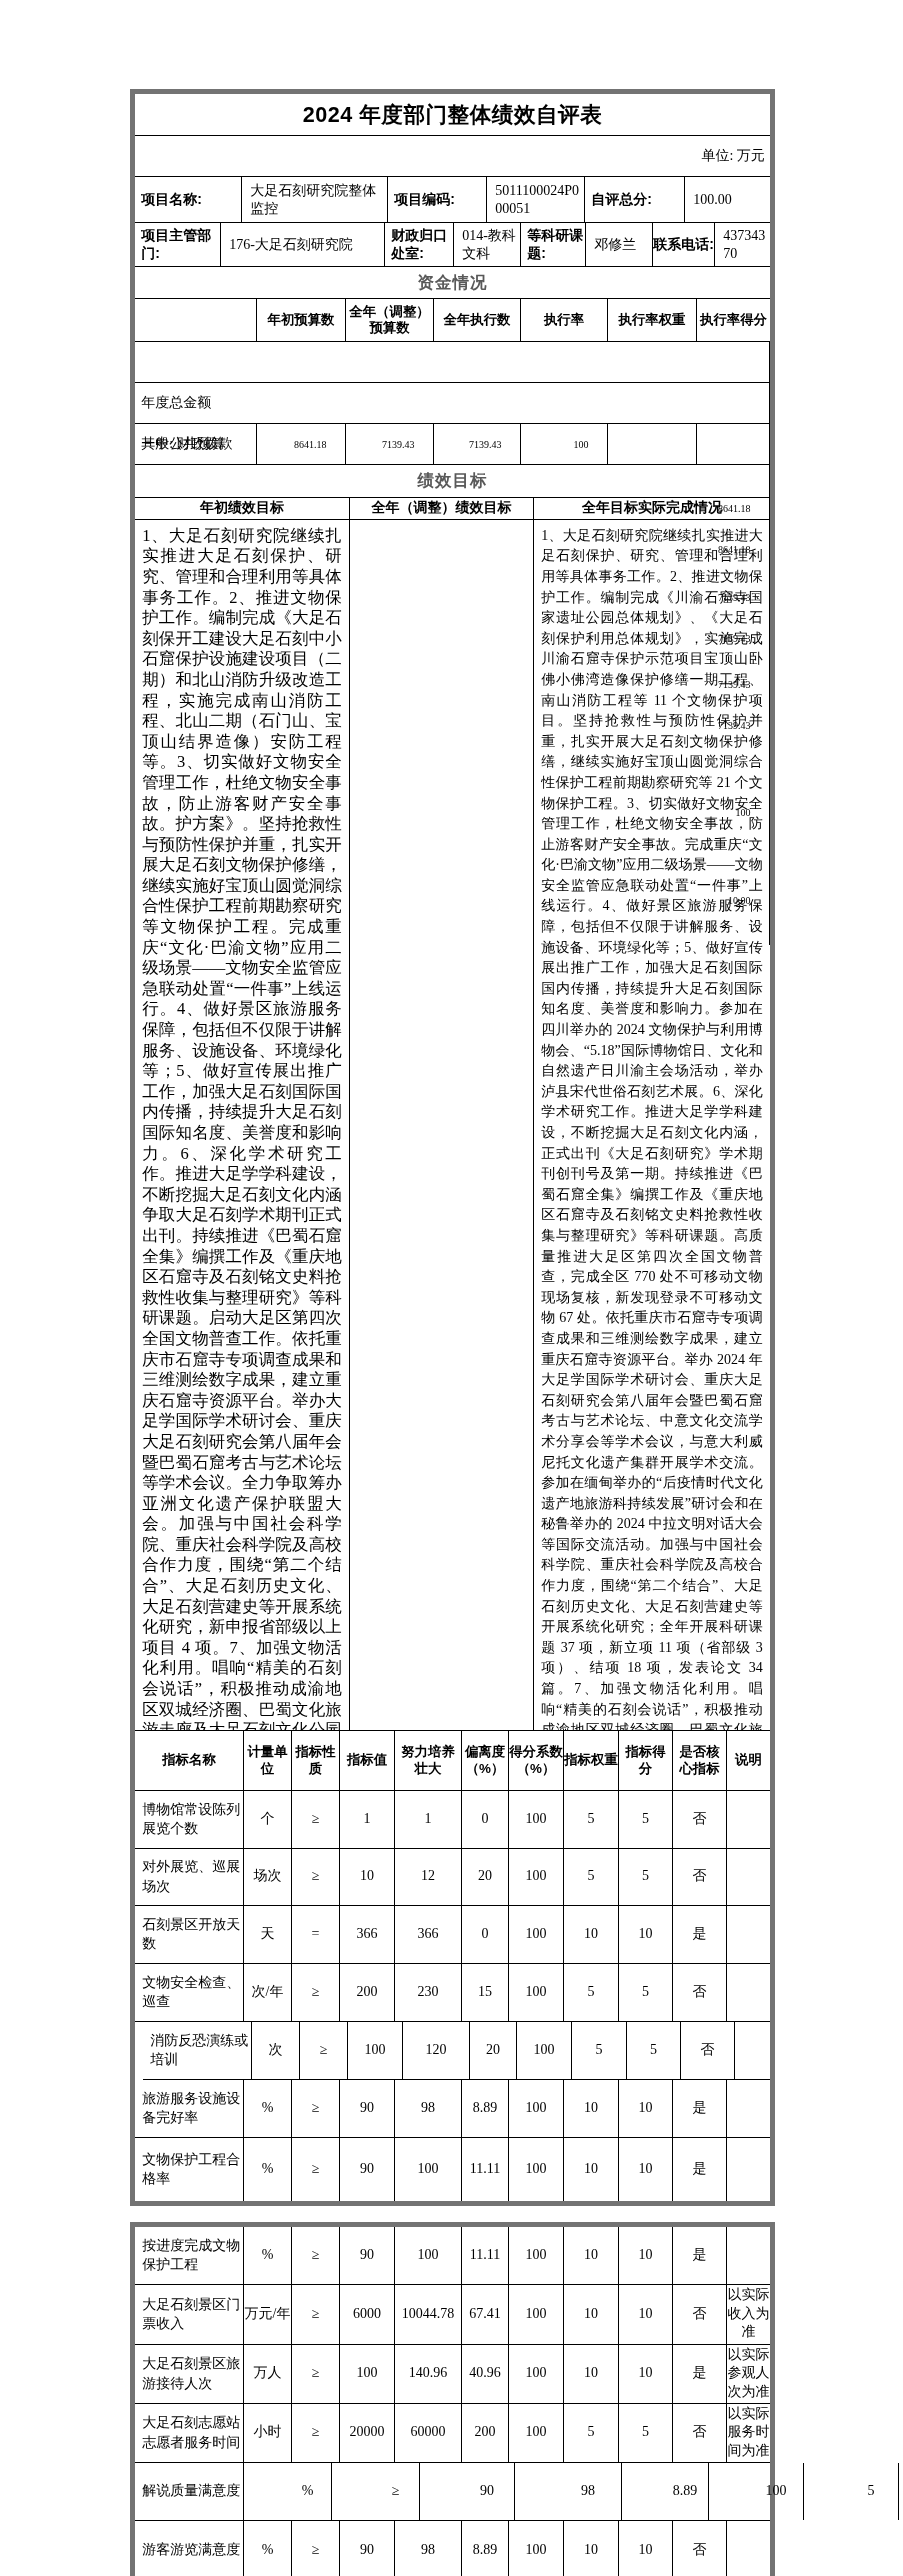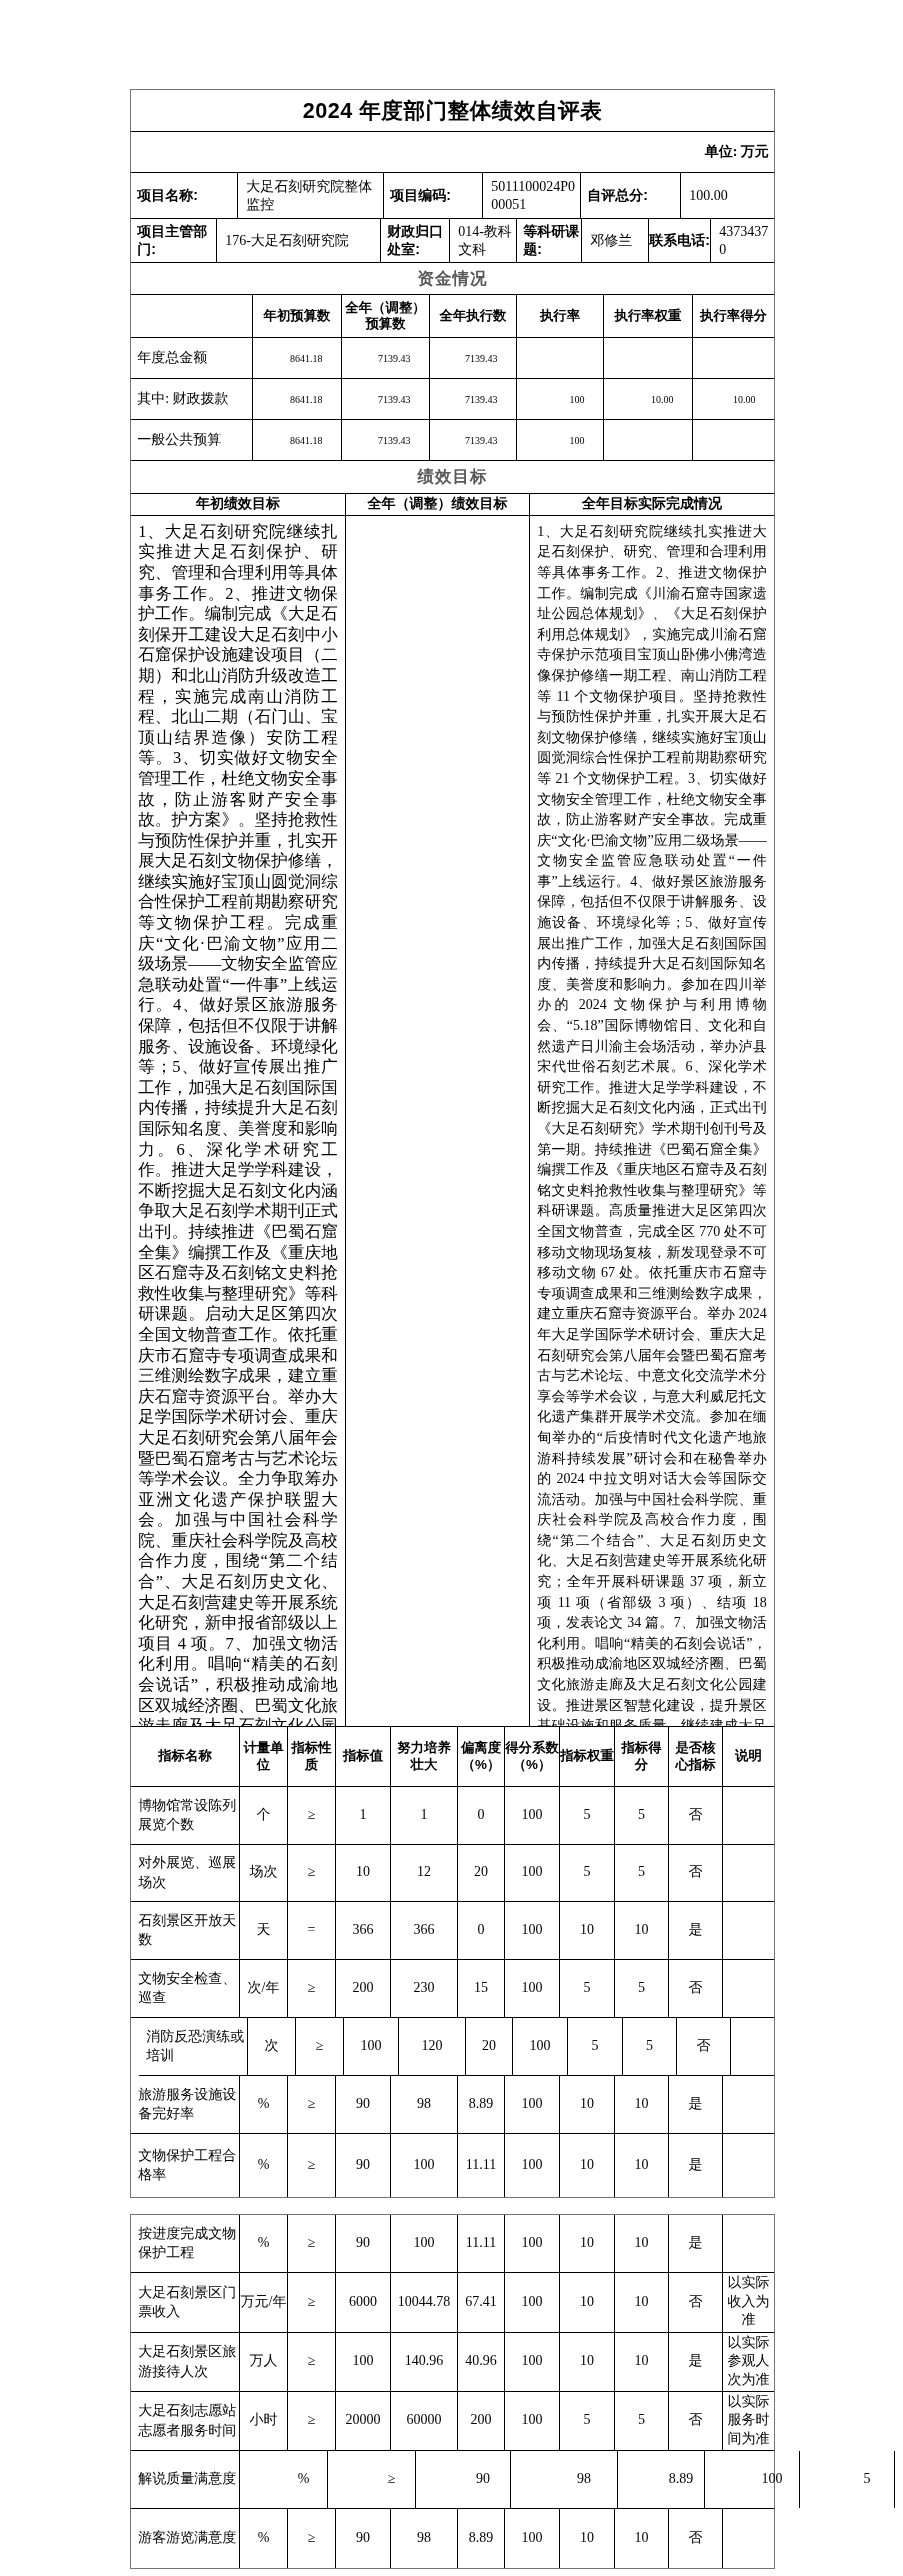--- a/index.html
+++ b/index.html
@@ -4,46 +4,46 @@
 <style>
   html,body{margin:0;padding:0;}
   body{
     width:904px;height:2683px;
     background:#ffffff;
     overflow:hidden;
     font-family:"Liberation Serif","DejaVu Serif",serif;
     color:#000;
   }
   .sheet{position:relative;margin-left:130px;padding-top:89px;width:645px;}
-  .block{border:1px solid #737373;box-sizing:border-box;background:#fff;}
+  .block{border:5px solid #737373;box-sizing:border-box;background:#fff;}
   .row{display:flex;border-bottom:1px solid #000;box-sizing:border-box;}
   .row:last-child{border-bottom:none;}
   .cell{box-sizing:border-box;border-right:1px solid #000;display:flex;align-items:center;overflow:hidden;}
   .cell:last-child{border-right:none;flex:1 1 auto;}
   .hei{font-family:"Liberation Sans","DejaVu Sans",sans-serif;font-weight:bold;}
   .song{font-family:"Liberation Serif","DejaVu Serif",serif;}
   .center{justify-content:center;text-align:center;}
   .right{justify-content:flex-end;text-align:right;}
   .top{align-items:flex-start;}
   .banner{height:32px;align-items:center;justify-content:center;}
   .banner-text{font-family:"Liberation Sans","DejaVu Sans",sans-serif;font-weight:bold;font-size:16.5px;color:#595959;letter-spacing:1px;}
   
   .r-title{height:42px;}
   .title-text{font-size:21.6px;letter-spacing:0.5px;}
-  .r-unit{height:41px;font-weight:bold;}
+  .r-unit{height:41px;}
   .unit-text{font-size:14px;padding-right:5.2px;}
   
   .r-info1{height:46px;}
   .r-info2{height:44px;}
   .lbl{font-size:14px;padding-left:6.2px;line-height:17.5px;}
   .val{font-size:14px;padding-left:8.2px;line-height:17.5px;word-break:break-all;}
   
   .r-fundh{height:43px;}
   .fund-h{font-size:13.4px;line-height:16.5px;}
-  .r-fund{height:41px;}
+  .r-fund{height:41px;flex-direction:column;}
   .fund-num{font-size:10px;padding-right:18.5px;}
   .fund-lbl{font-size:14px;padding-left:6.2px;}
   
   .r-goalh{height:21.6px;}
   .goal-h{font-size:14px;}
   .r-goalbody{height:1211px;}
   .goal-cell{display:block;padding:6.2px 7.2px;}
   .goal-left{font-size:16.5px;line-height:20.6px;text-align:justify;}
   .goal-right{font-size:14px;line-height:20.6px;text-align:justify;}
   

